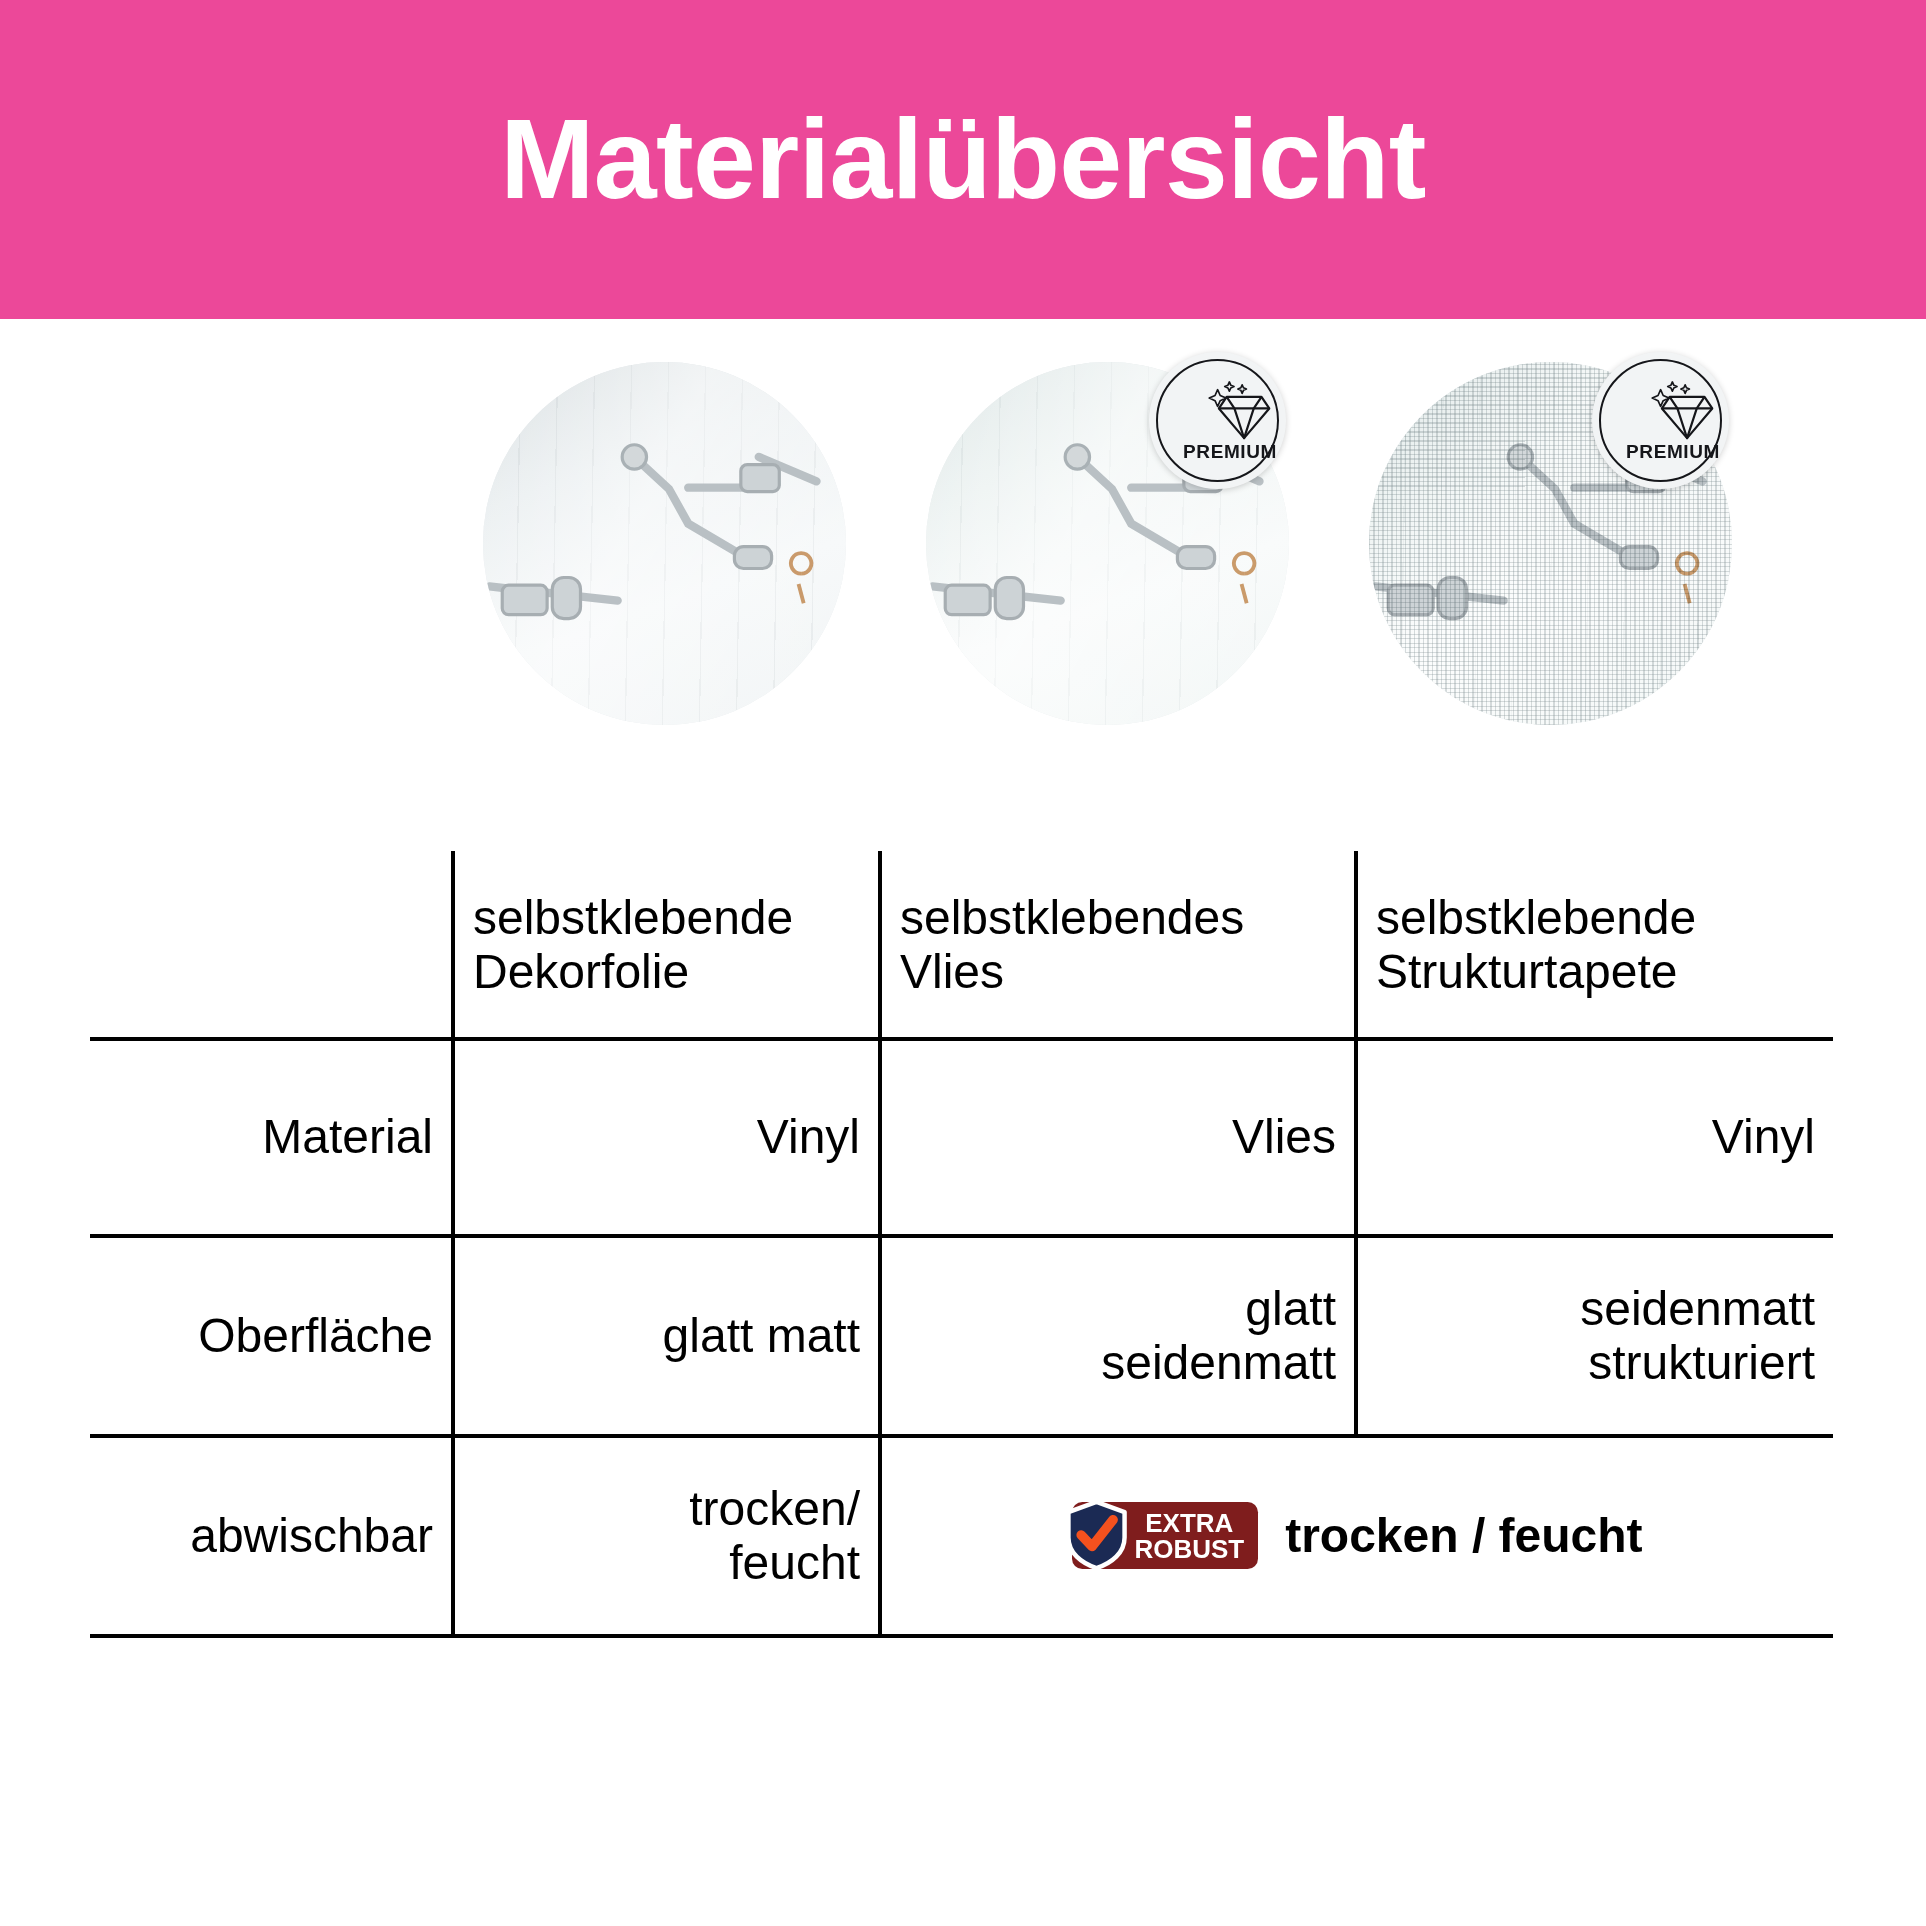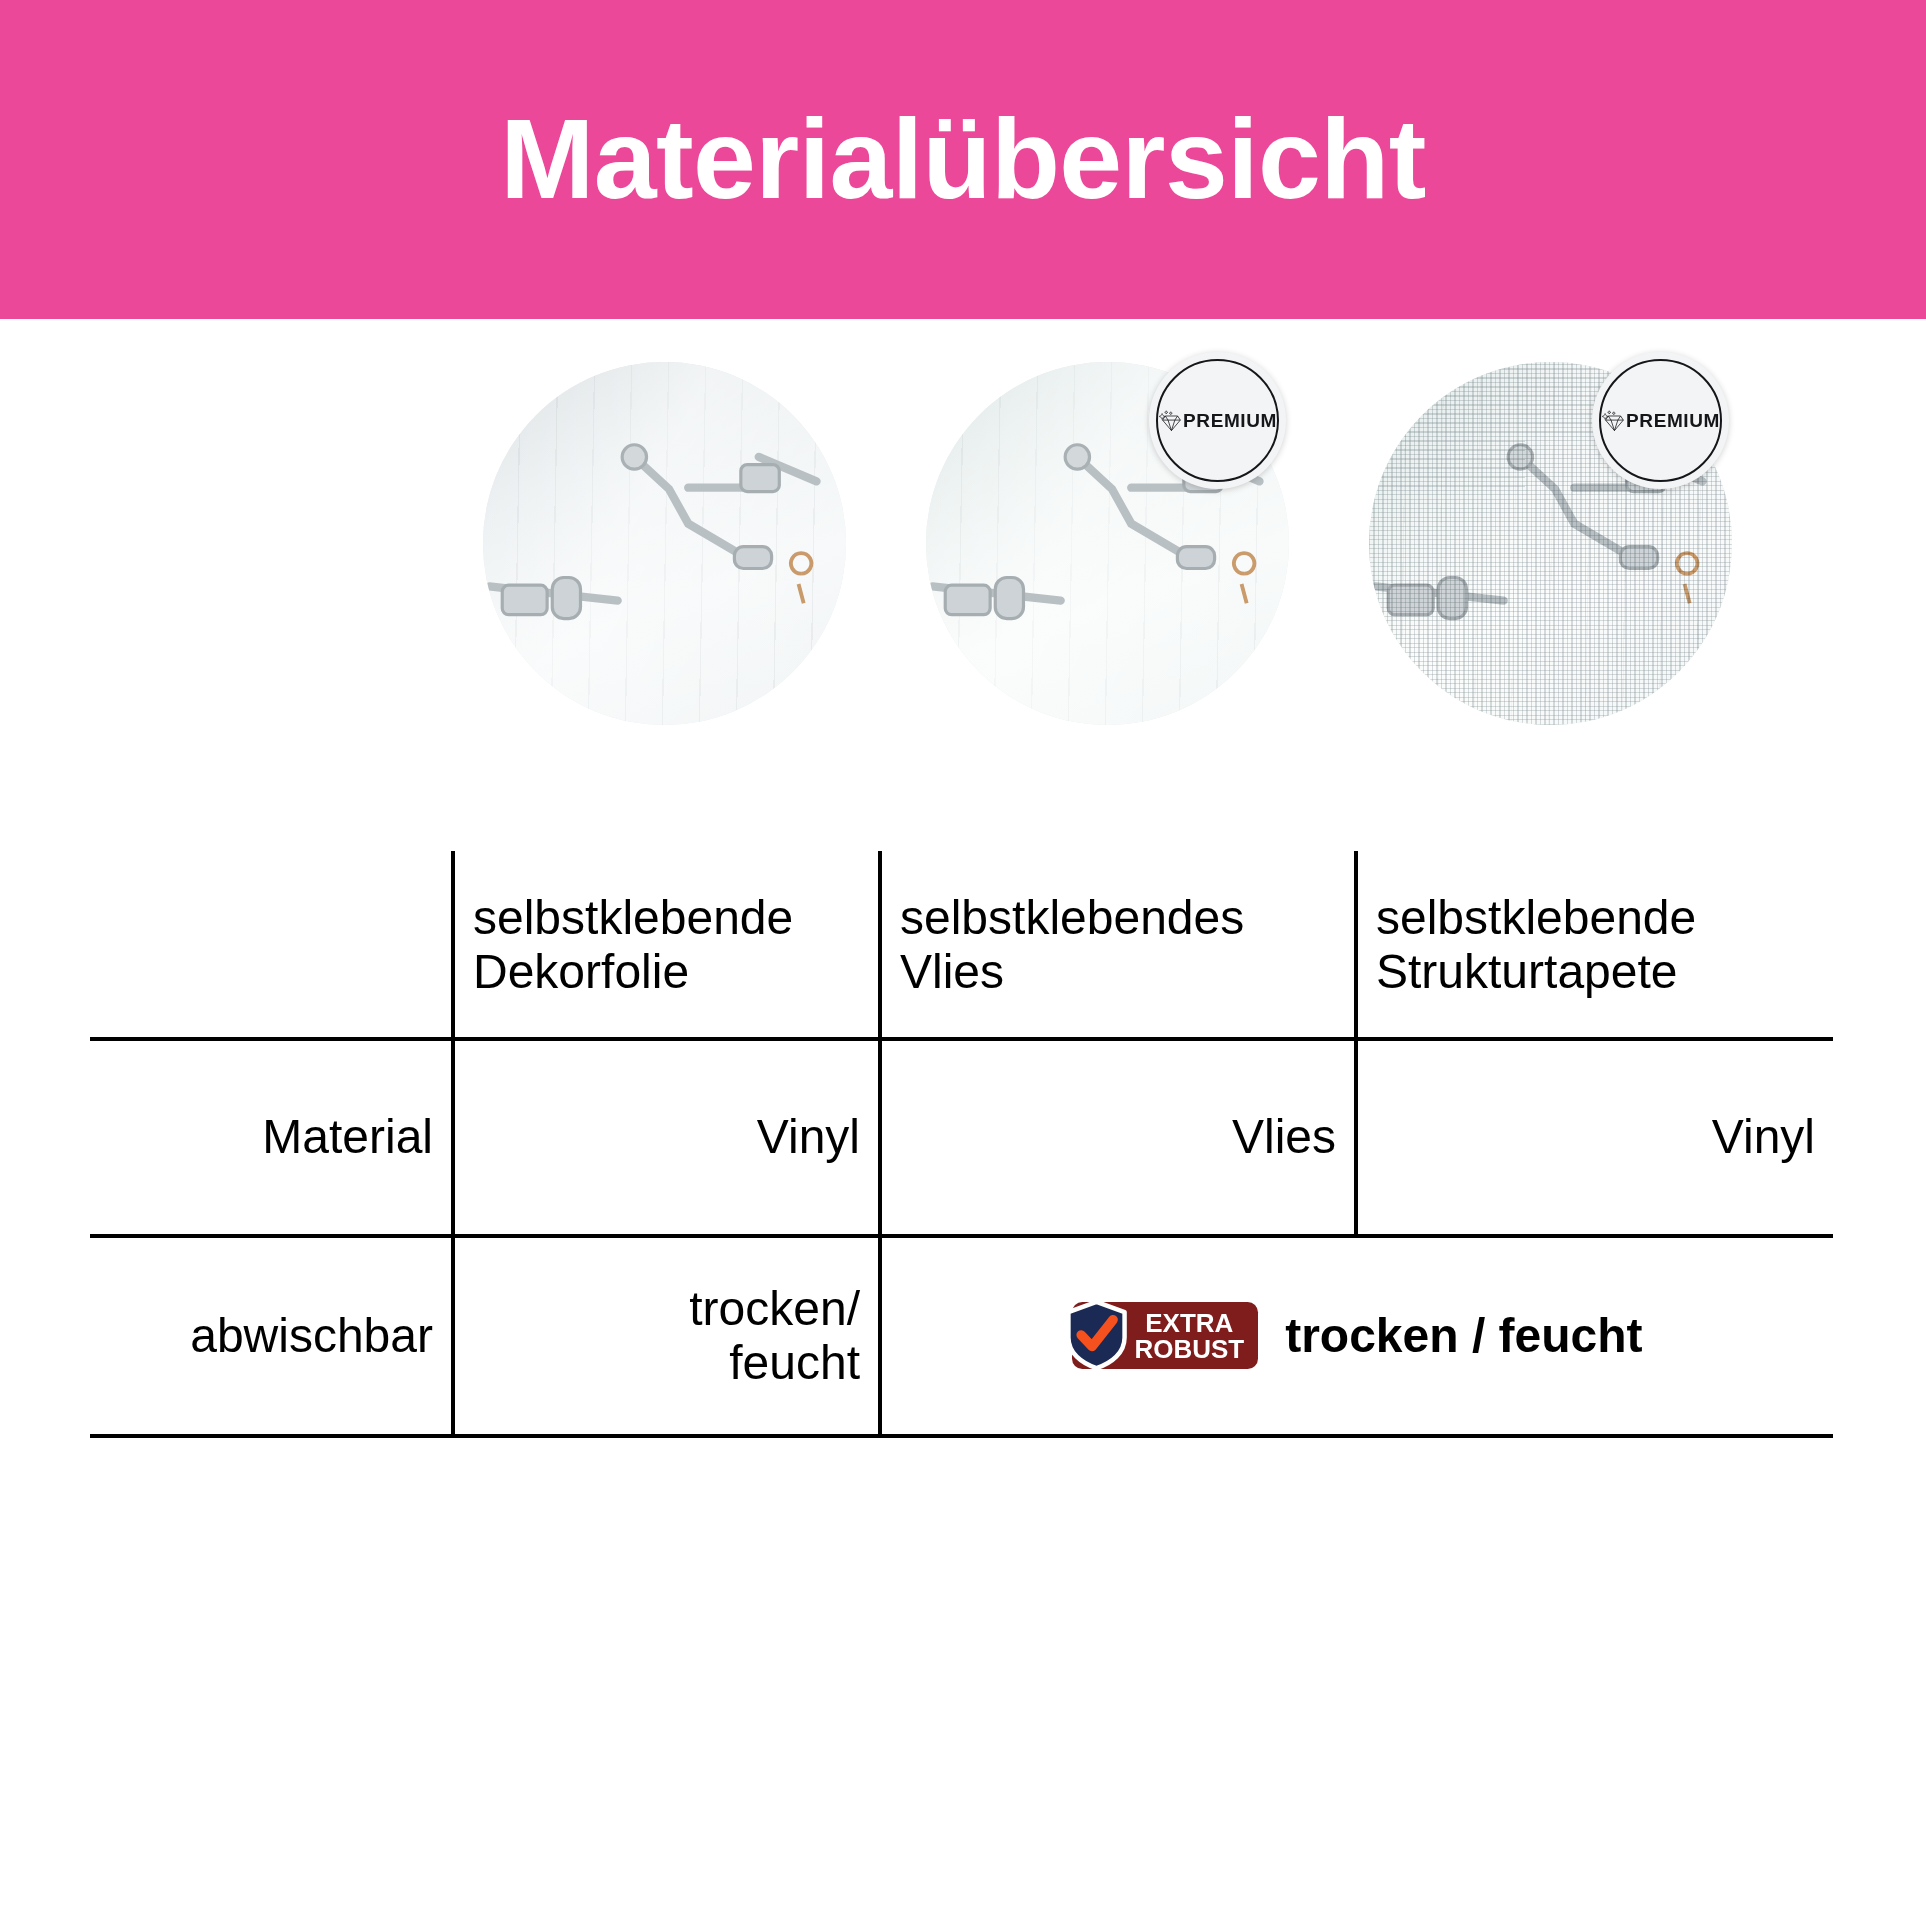--- a/index.html
+++ b/index.html
@@ -86,21 +86,21 @@
     position:absolute;
     width:137px;height:137px;
     border-radius:50%;
     background:#f2f4f5;
     box-shadow:0 1.3px 6.4px rgba(0,0,0,.18);
     display:flex;align-items:center;justify-content:center;
   }
   .premium-inner{
     width:119px;height:119px;border-radius:50%;
     border:2.6px solid #15161a;
-    display:flex;flex-direction:row;align-items:center;justify-content:center;
+    display:flex;flex-direction:column;align-items:flex-end;justify-content:center;
     gap:0;
   }
   .premium-label{
     font-size:19px;font-weight:bold;color:#15161a;
     letter-spacing:0.6px;line-height:1;
     font-family:"Liberation Sans", sans-serif;
   }
   .badge-pos-2{left:1149px;top:352px;}
   .badge-pos-3{left:1592px;top:352px;}
 
@@ -316,20 +316,26 @@
       </tr>
 
       <tr class="row">
         <td class="lbl bt">Material</td>
         <td class="val bt bl">Vinyl</td>
         <td class="val bt bl">Vlies</td>
         <td class="val bt bl">Vinyl</td>
       </tr>
 
 
+      <tr class="row-tall">
+        <td class="lbl bt">Oberfläche</td>
+        <td class="val bt bl">glatt matt</td>
+        <td class="val bt bl">glatt<br>seidenmatt</td>
+        <td class="val bt bl">seidenmatt<br>strukturiert</td>
+      </tr>
 
       <tr class="row-tall">
         <td class="lbl bt bb">abwischbar</td>
         <td class="val bt bb bl">trocken/<br>feucht</td>
         <td class="badge-cell bt bb bl" colspan="2">
           <div class="badge-row-inner">
             <span class="robust-badge">
               <svg class="robust-shield" viewBox="0 0 104 116">
                 <path d="M52 6 L96 22 V62 C96 86 76 102 52 110 C28 102 8 86 8 62 V22 Z" fill="#1B2A54" stroke="#ffffff" stroke-width="7" stroke-linejoin="round"></path>
                 <path d="M28 58 L45 76 L78 34" fill="none" stroke="#F4511E" stroke-width="15" stroke-linecap="round" stroke-linejoin="round"></path>

